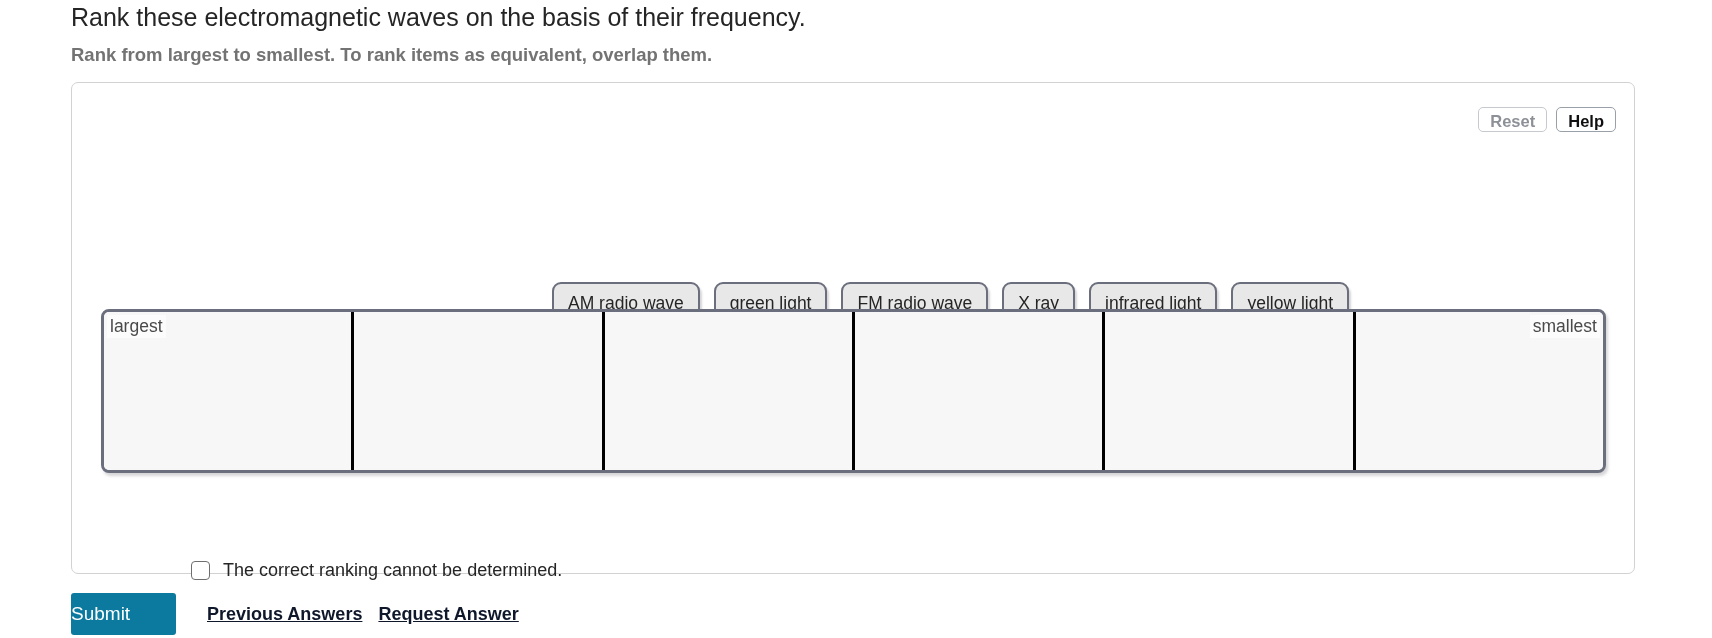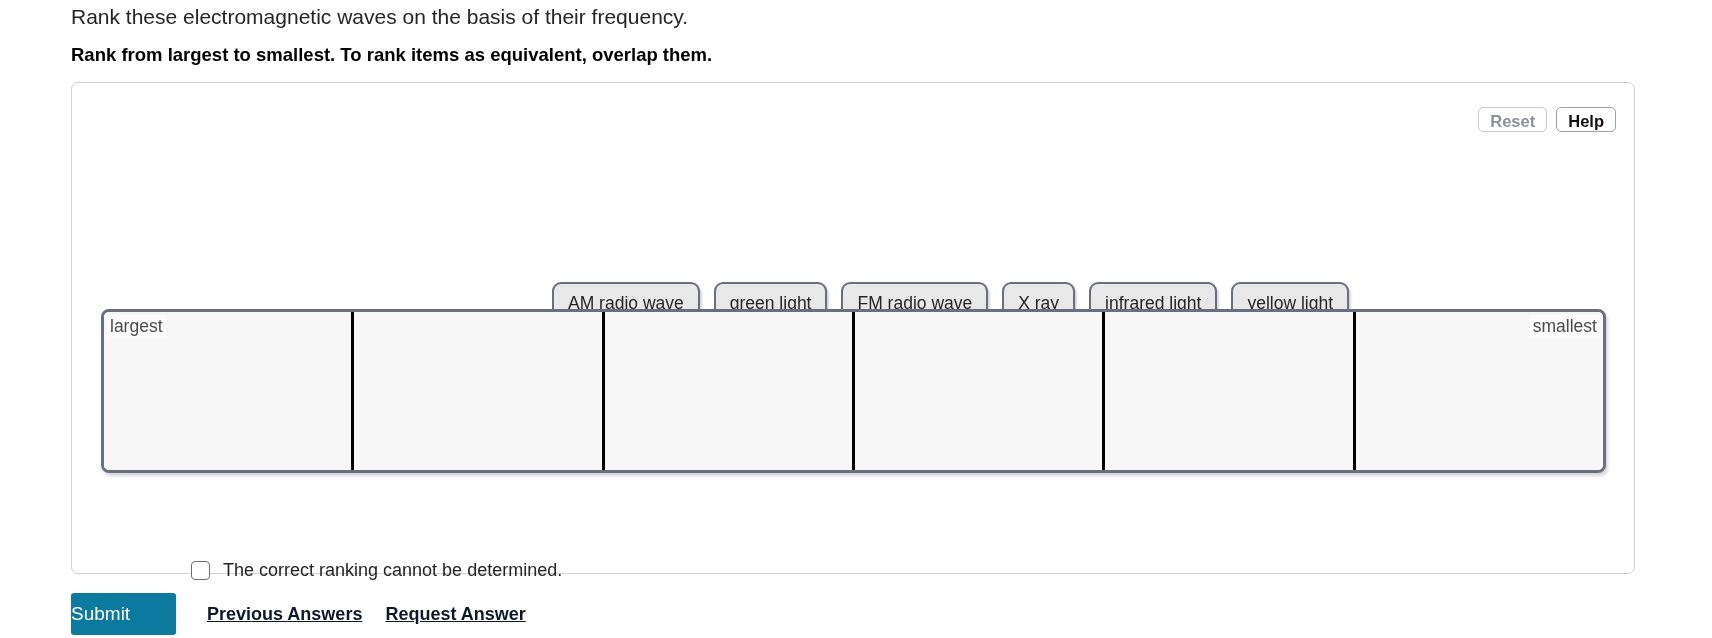--- a/index.html
+++ b/index.html
@@ -14,33 +14,33 @@
     font-family: "Liberation Sans", sans-serif;
     color: #222222;
     overflow: hidden;
   }
 
   
   #question-prompt {
     position: absolute;
     left: 71px;
     top: 5px;
-    font-size: 21px;
+    font-size: 25px;
     line-height: 24px;
     color: #252525;
     white-space: nowrap;
   }
   #ranking-instruction {
     position: absolute;
     left: 71px;
     top: 43px;
     font-size: 18.5px;
     line-height: 24px;
     font-weight: bold;
-    color: #000000;
+    color: #737373;
     white-space: nowrap;
   }
 
   
   #activity-panel {
     position: absolute;
     left: 71px;
     top: 82px;
     width: 1564px;
     height: 492px;
@@ -198,21 +198,21 @@
   .footer-link {
     margin-left: 31px;
     font-size: 18px;
     font-weight: bold;
     color: #0f172a;
     text-decoration: underline;
     cursor: pointer;
     white-space: nowrap;
   }
   .footer-link.second {
-    margin-left: 23px;
+    margin-left: 16px;
   }
 </style>
 </head>
 <body>
 
 <div id="question-prompt">Rank these electromagnetic waves on the basis of their frequency.</div>
 <div id="ranking-instruction">Rank from largest to smallest. To rank items as equivalent, overlap them.</div>
 
 <div id="activity-panel">
 

